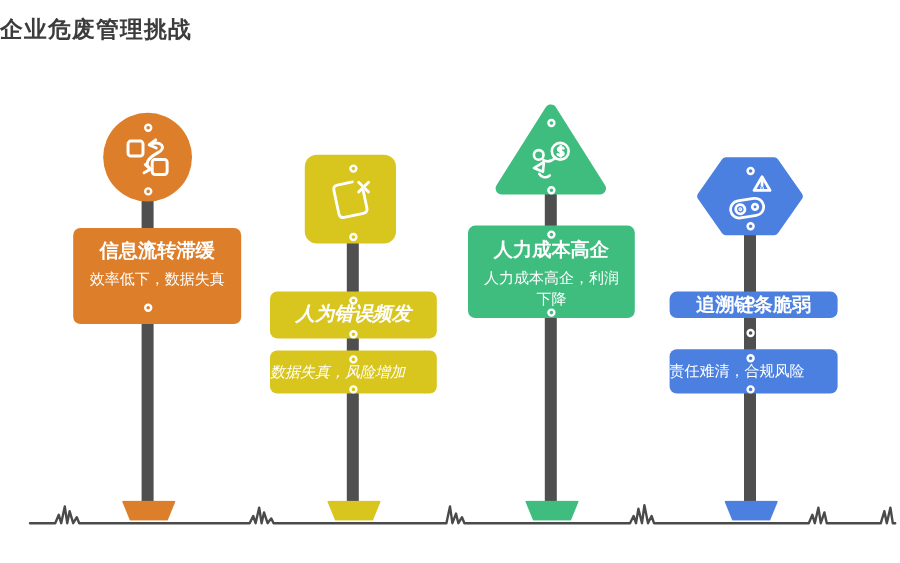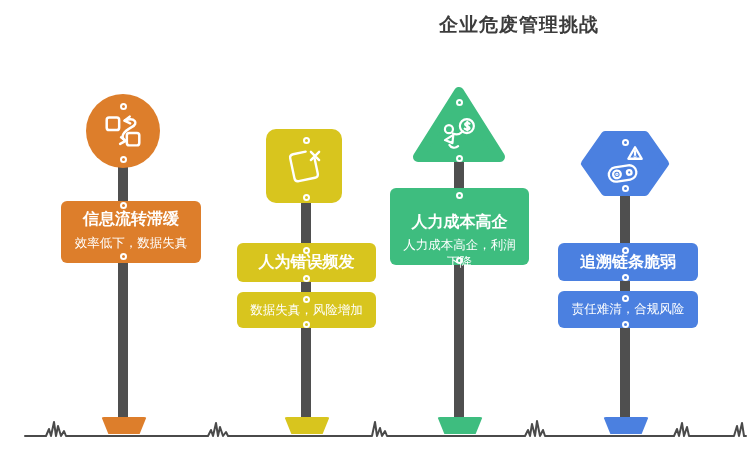--- a/index.html
+++ b/index.html
@@ -1,59 +1,59 @@
 <!DOCTYPE html>
 <html><head>
 <meta charset="utf-8">
 <style>
   html,body{margin:0;padding:0;background:#fff;}
   .canvas{
     position:relative;width:750px;height:469px;background:#ffffff;overflow:hidden;
     font-family:"Liberation Sans",sans-serif;
   }
   .page-title{
-    position:absolute;left:0;top:12px;width:599px;text-align:right;
+    position:absolute;left:0;top:12px;width:599px;text-align:left;
     font-size:19px;font-weight:700;color:#3c3c3c;letter-spacing:1px;margin:0;
   }
   .sign{position:absolute;top:85px;width:165px;height:355px;}
   .sign-1{left:41px;}
-  .sign-2{left:224px;}
+  .sign-2{left:212px;font-style:italic;}
   .sign-3{left:377px;}
   .sign-4{left:543px;}
 
   .pole{position:absolute;width:10px;background:#4f4f4f;border-radius:1px;z-index:1;}
   .sign-1 .pole{left:77px;top:60px;height:276px;}
   .sign-2 .pole{left:77px;top:110px;height:226px;}
   .sign-3 .pole{left:77px;top:60px;height:276px;}
   .sign-4 .pole{left:77px;top:105px;height:231px;}
 
   .shape{position:absolute;z-index:2;display:flex;align-items:center;justify-content:center;}
   .shape-circle{left:45px;top:9px;width:74px;height:74px;border-radius:50%;}
   .shape-square{left:42px;top:44px;width:76px;height:74px;border-radius:10px;}
   .shape-tri{left:34px;top:0px;width:96px;height:80px;}
   .shape-hex{left:37px;top:45px;width:90px;height:67px;}
   .shape svg.icon{display:block;}
 
   .board{
     position:absolute;z-index:2;border-radius:6px;color:#fff;text-align:center;
     left:13px;width:139px;box-sizing:border-box;
   }
-  .sign-1 .board-single{left:20px;top:116px;width:140px;height:62px;font-family:Liberation Mono, monospace;}
+  .sign-1 .board-single{left:20px;top:105px;width:140px;height:80px;}
   .sign-3 .board-single{top:103px;height:77px;}
   .board-title-row{font-size:16px;font-weight:700;line-height:1.2;padding-top:10px;}
   .board-sub-row{font-size:12.5px;font-weight:500;line-height:1.35;padding:6px 8px 0 8px;}
-  .sign-3 .board-title-row{padding-top:24px;}
+  .sign-3 .board-title-row{padding-top:11px;}
 
   .board-split-title{display:flex;align-items:center;justify-content:center;
     font-size:16px;font-weight:700;}
-  .board-split-sub{display:flex;align-items:center;justify-content:center;
+  .board-split-sub{display:flex;align-items:center;
     font-size:12.5px;font-weight:500;}
   .sign-2 .board-split-title{top:158px;height:39px;}
   .sign-2 .board-split-sub{top:207px;height:36px;}
-  .sign-4 .board-split-title{left:15px;width:140px;top:158px;height:38px;}
+  .sign-4 .board-split-title{left:15px;width:140px;top:158px;height:22px;}
   .sign-4 .board-split-sub{left:15px;width:140px;top:206px;height:37px;}
 
   .screw{
     position:absolute;z-index:3;width:3px;height:3px;border:2px solid #ffffff;
     border-radius:50%;left:79px;background:transparent;
   }
   .base{
     position:absolute;z-index:2;left:60px;top:332px;width:46px;height:17px;
     clip-path:polygon(1% 0%,99% 0%,84% 100%,16% 100%);border-radius:3px;
   }

